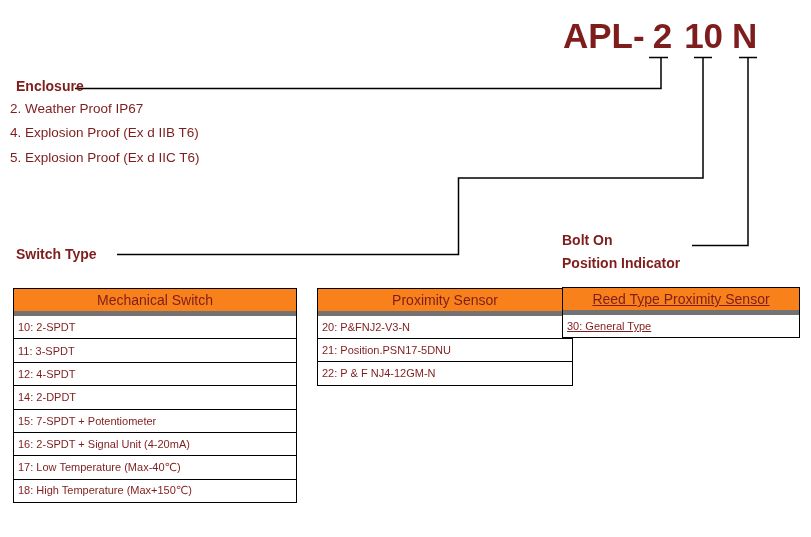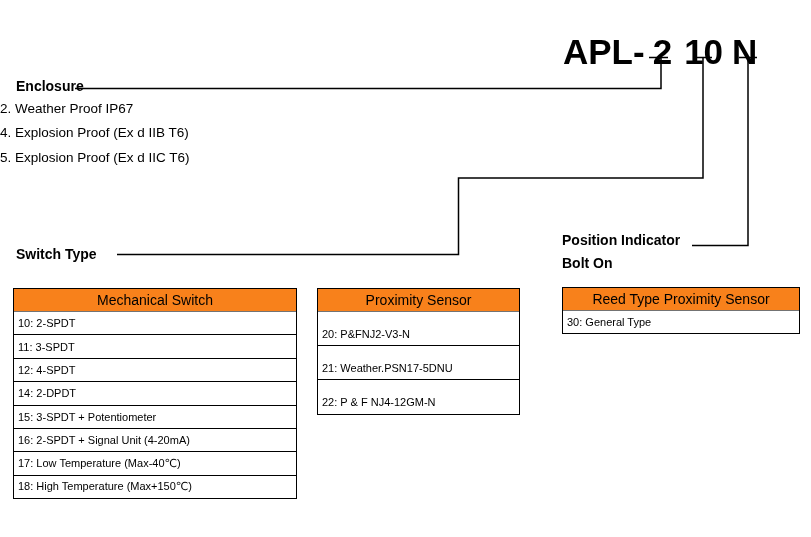--- a/index.html
+++ b/index.html
@@ -1,65 +1,65 @@
 <!DOCTYPE html>
 <html><head>
 <meta charset="utf-8">
 <style>
   html,body{margin:0;padding:0;background:#fff;}
   #canvas{
     position:relative;
     width:811px;height:537px;
     background:#fff;
     font-family:"Liberation Sans","DejaVu Sans",sans-serif;
-    color:#000000;
+    color:#7f1d1d;
     overflow:hidden;
   }
   .abs{position:absolute;}
   
   #model-code{
     left:563px;top:17px;
     display:flex;align-items:baseline;
     font-size:35px;font-weight:bold;line-height:38px;
     white-space:pre;
   }
   #model-code .part-prefix{margin-right:8px;}
   #model-code .part-enc{margin-right:12px;}
-  #model-code .part-sw{margin-right:9px;margin-top:16px;}
+  #model-code .part-sw{margin-right:9px;}
   
   .heading{font-size:14px;font-weight:bold;line-height:17px;}
   #enclosure-heading{left:16px;top:78px;}
   #switch-heading{left:16px;top:246px;}
   #bolt-heading{left:562px;top:229px;line-height:23px;}
   
-  #enclosure-list{left:0;top:96px;}
+  #enclosure-list{left:10px;top:96px;}
   #enclosure-list .opt{
     height:24.5px;display:flex;align-items:center;
     font-size:13.5px;
   }
   
   #leader-lines{left:0;top:0;width:811px;height:537px;pointer-events:none;}
   
   .tbl{border:1px solid #000;background:#fff;box-sizing:border-box;}
   .tbl-header{
-    border-bottom:1px solid #737373;
+    border-bottom:5px solid #737373;
     display:flex;align-items:center;justify-content:center;
     font-size:14px;height:22px;
   }
   .tbl-row{
     border-bottom:1px solid #000;
     display:flex;align-items:center;
     padding-left:4px;font-size:11px;white-space:nowrap;overflow:hidden;
   }
   .tbl-row:last-child{border-bottom:none;}
   #mech-table{left:13px;top:288px;width:284px;}
   #mech-table .tbl-row{height:22.4px;}
-  #prox-table{left:317px;top:288px;width:203px;}
-  #prox-table .tbl-row{height:22.2px;margin-top:11px;}
-  #reed-table{left:562px;top:287px;width:238px;}
+  #prox-table{left:317px;top:288px;width:256px;}
+  #prox-table .tbl-row{height:22.2px;}
+  #reed-table{left:562px;top:287px;width:238px;text-decoration:underline;}
   #reed-table .tbl-row{height:22px;}
 </style>
 </head>
 <body>
 
 <div id="canvas">
 
   <svg id="leader-lines" class="abs" viewBox="0 0 811 537" xmlns="http://www.w3.org/2000/svg">
 
     <path d="M649,57.5 H668 M661,57.5 V88.5 H75" fill="none" stroke="#000" stroke-width="1.5"></path>
@@ -80,40 +80,40 @@
 
   <div id="enclosure-list" class="abs">
     <div class="opt">2. Weather Proof IP67</div>
     <div class="opt">4. Explosion Proof (Ex d IIB T6)</div>
     <div class="opt">5. Explosion Proof (Ex d IIC T6)</div>
   </div>
 
   <div id="switch-heading" class="abs heading">Switch Type</div>
 
   <div id="bolt-heading" class="abs heading">
+    <div>Bolt On</div>
     <div>Position Indicator</div>
-    <div>Bolt On</div>
   </div>
 
   <div id="mech-table" class="abs tbl">
     <div class="tbl-header" style="background: rgb(248, 129, 27);">Mechanical Switch</div>
     <div class="tbl-row">10: 2-SPDT</div>
     <div class="tbl-row">11: 3-SPDT</div>
     <div class="tbl-row">12: 4-SPDT</div>
     <div class="tbl-row">14: 2-DPDT</div>
-    <div class="tbl-row">15: 3-SPDT + Potentiometer</div>
+    <div class="tbl-row">15: 7-SPDT + Potentiometer</div>
     <div class="tbl-row">16: 2-SPDT + Signal Unit (4-20mA)</div>
     <div class="tbl-row">17: Low Temperature (Max-40℃)</div>
     <div class="tbl-row">18: High Temperature (Max+150℃)</div>
   </div>
 
   <div id="prox-table" class="abs tbl">
     <div class="tbl-header" style="background: rgb(248, 129, 27);">Proximity Sensor</div>
     <div class="tbl-row">20: P&amp;FNJ2-V3-N</div>
-    <div class="tbl-row">21: Weather.PSN17-5DNU</div>
+    <div class="tbl-row">21: Position.PSN17-5DNU</div>
     <div class="tbl-row">22: P &amp; F NJ4-12GM-N</div>
   </div>
 
   <div id="reed-table" class="abs tbl">
     <div class="tbl-header" style="background: rgb(248, 129, 27);">Reed Type Proximity Sensor</div>
     <div class="tbl-row">30: General Type</div>
   </div>
 
 </div>
 

